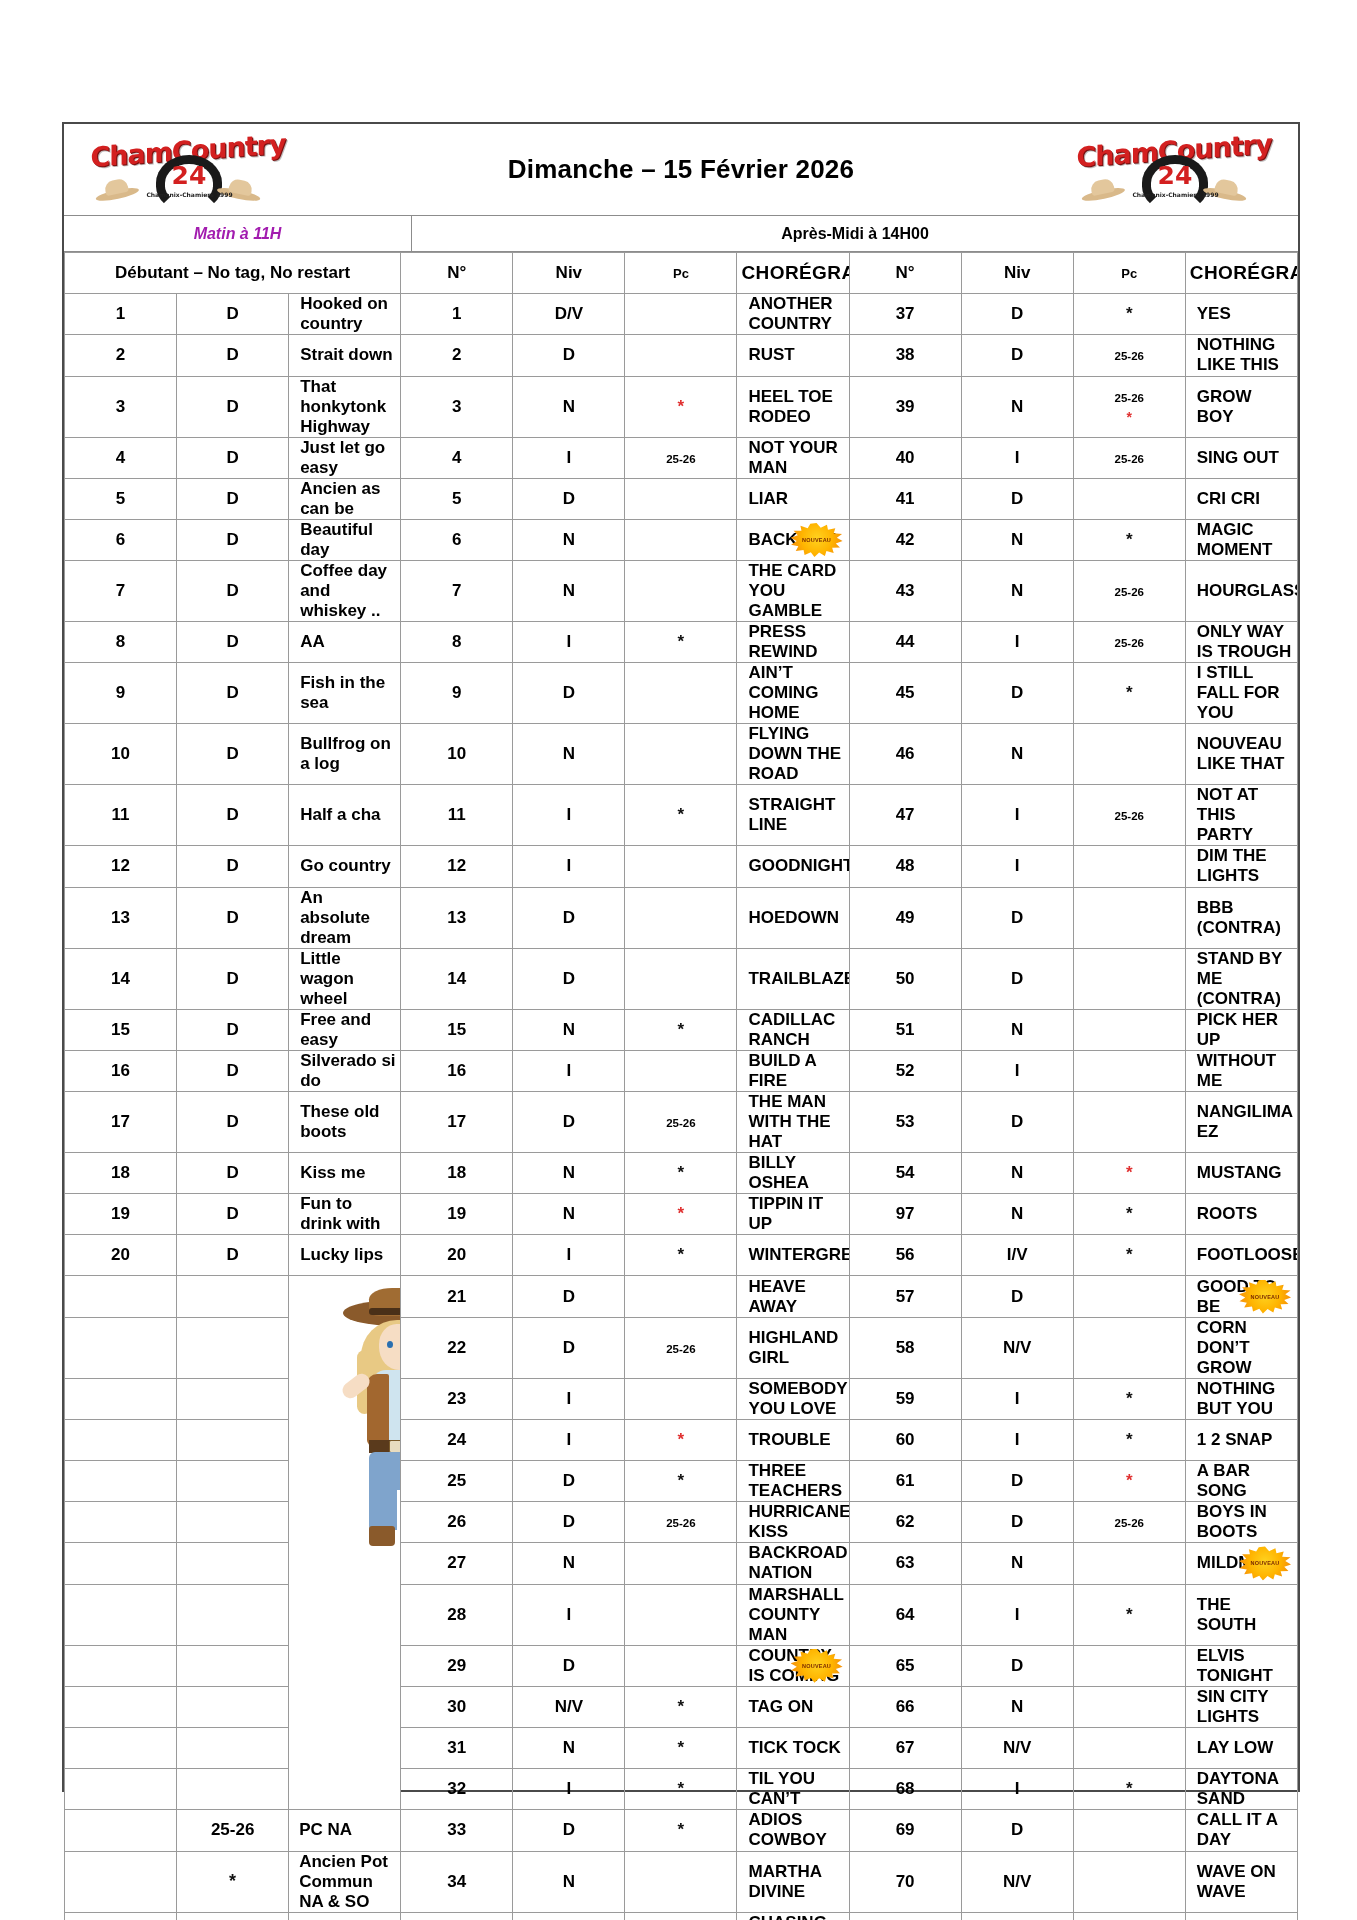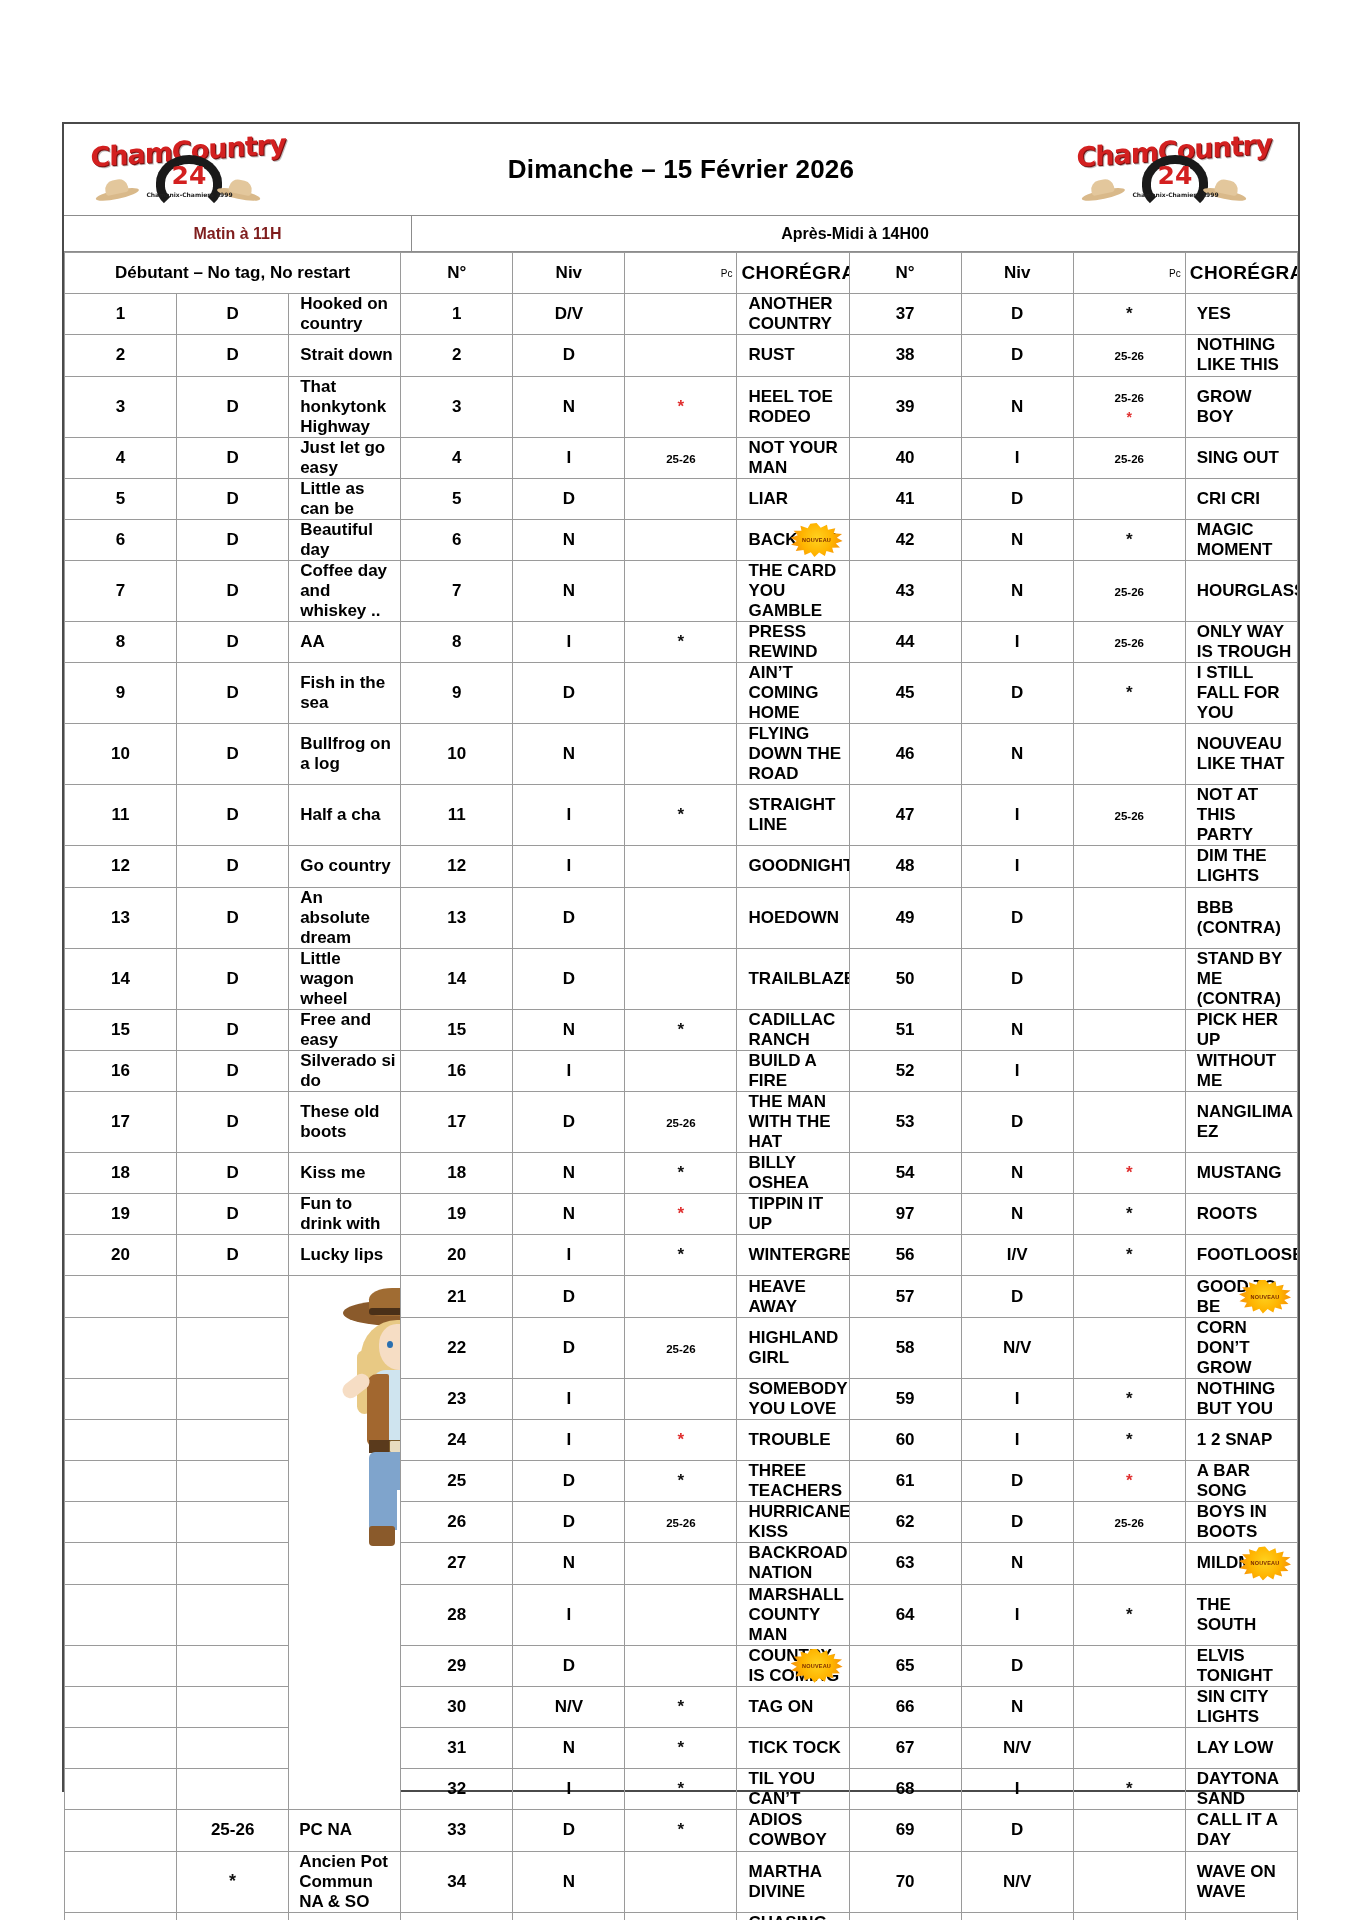--- a/index.html
+++ b/index.html
@@ -69,21 +69,21 @@
   .logo .arc {
     position: absolute; left: 52px; top: 62px; width: 95px; text-align: center;
     font-family: "DejaVu Sans", sans-serif; font-size: 6px; color: #222; font-weight: bold;
   }
 
   
   .sess-row { display: flex; height: 36px; border-bottom: 1px solid #8c8c8c; }
   .sess-morning {
     width: 348px; flex: 0 0 348px; border-right: 1px solid #8c8c8c;
     display: flex; align-items: center; justify-content: center;
-    font-size: 16px; font-weight: bold; color: #7f1d1d;
+    font-size: 16px; font-weight: bold; color: #a21caf; font-style: italic;
   }
   .sess-after {
     flex: 1 1 auto; display: flex; align-items: center; justify-content: center;
     font-size: 16px; font-weight: bold; color: #000; text-align: right;
   }
 
   
   .maintable { width: 100%; border-collapse: collapse; table-layout: fixed; }
   .maintable td, .maintable th {
     border: 1px solid #9a9a9a; padding: 0 4px; height: 41.2px;
@@ -100,21 +100,21 @@
   .c-niv3  { width: 40px;  text-align: center; }
   .c-pc3   { width: 42px;  text-align: center; }
   .c-chor3 { width: 300px; text-align: left; padding-left: 11px !important; position: relative; }
 
   thead th {
     height: 38px; font-size: 18px; font-weight: bold; text-align: center;
   }
   th.hdr-debut { font-size: 17px; margin-left: 24px; }
   th.hdr-chor  { font-size: 19px; letter-spacing: .4px; }
   th.hdr-small { font-size: 17px; }
-  th.hdr-pc { font-size: 10px; font-weight: normal; text-align: right; }
+  th.hdr-pc { font-size: 13px; font-weight: bold; }
 
   .pc-cell { font-size: 11.5px; font-weight: bold; line-height: 1.05; }
   .pc-star { font-size: 17px; font-weight: bold; line-height: 1; }
   .pc-star.red { color: #e03030; }
   .pc-star.blk { color: #111; }
 
   
   .cl-magenta { color: #cc33cc; }
   .cl-black   { color: #111111; }
   .cl-green   { color: #17a02a; }
@@ -278,21 +278,21 @@
             <td class="c-pc"><span class="pc-cell">25-26</span></td>
             <td class="c-chor cl-red">NOT YOUR MAN</td>
             <td class="c-n3">40</td>
             <td class="c-niv3 cl-black">I</td>
             <td class="c-pc3"><span class="pc-cell">25-26</span></td>
             <td class="c-chor3 cl-red">SING OUT</td>
           </tr>
           <tr>
             <td class="c-num">5</td>
             <td class="c-niv">D</td>
-            <td class="c-title cl-magenta">Little as can be</td>
+            <td class="c-title cl-magenta">Ancien as can be</td>
             <td class="c-n2">5</td>
             <td class="c-niv2 cl-black">D</td>
             <td class="c-pc"></td>
             <td class="c-chor cl-green">LIAR</td>
             <td class="c-n3">41</td>
             <td class="c-niv3 cl-black">D</td>
             <td class="c-pc3"></td>
             <td class="c-chor3 cl-green">CRI CRI</td>
           </tr>
           <tr>

